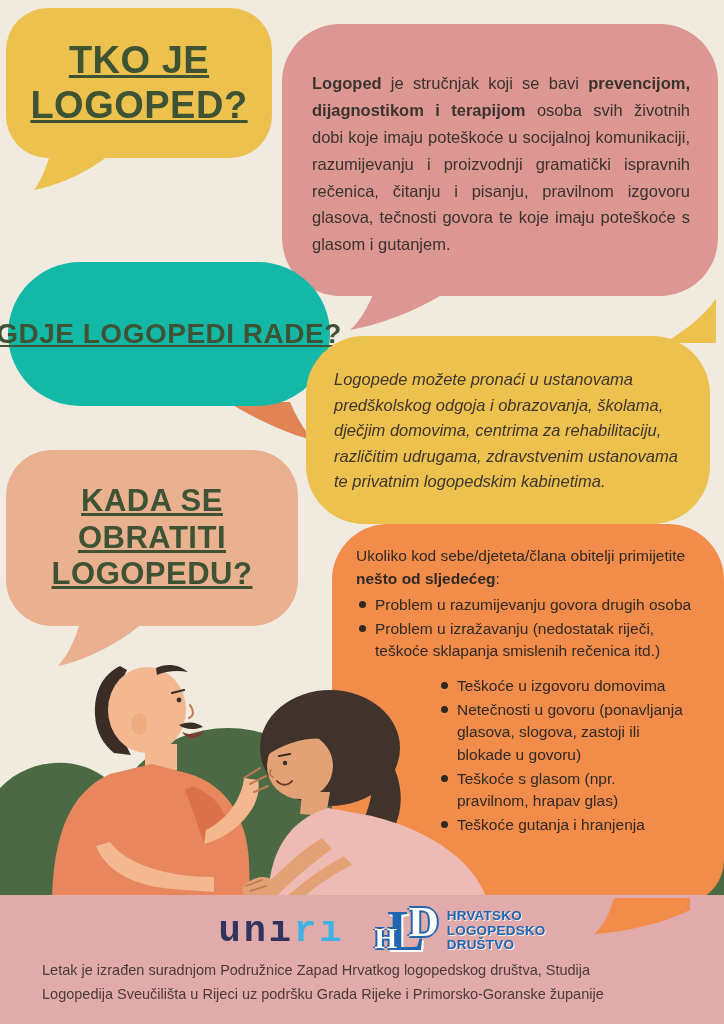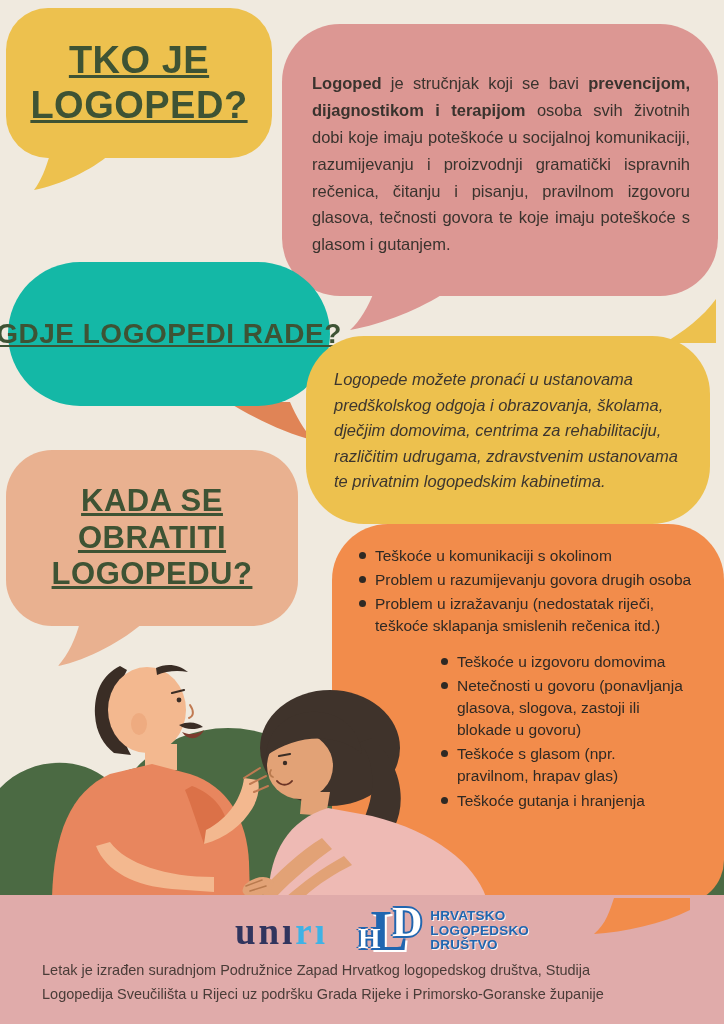--- a/index.html
+++ b/index.html
@@ -59,21 +59,21 @@
 
   
   .illu-back  { position:absolute; left:0; top:628px; z-index:1; }
   .illu-front { position:absolute; left:0; top:680px; z-index:3; }
 
   
   .footer { position:absolute; left:0; top:895px; width:724px; height:129px;
             background:#e0abaa; z-index:4; }
   .logos { position:absolute; left:0; top:10px; width:100%; height:52px;
            display:flex; align-items:center; justify-content:center; gap:30px; }
-  .uniri { font-family:Liberation Serif, serif; font-size:37px; font-weight:600;
+  .uniri { font-family:Liberation Mono, monospace; font-size:37px; font-weight:600;
            letter-spacing:3px; line-height:1;margin-left:40px; }
   .uniri .u-dark  { color:#31355e; }
   .uniri .u-light { color:#3fb2e5; }
   .hld { display:flex; align-items:center; gap:8px; }
   .hld-letters { display:flex; align-items:center; font-weight:bold;
                  font-family:"Liberation Serif", serif; line-height:1; }
   .hld-h { font-size:29px; color:#ffffff; position:relative; top:7px; z-index:3;
            text-shadow:-2px 0 #2066b0, 2px 0 #2066b0, 0 -2px #2066b0, 0 2px #2066b0; }
   .hld-l { font-size:56px; color:#2066b0; margin-left:-10px; z-index:2; position:relative;
            text-shadow:2px 2px 0 #ffffff; }
@@ -148,22 +148,22 @@
       <rect x="145" y="116" width="32" height="26" fill="#f3b88f"></rect>
       <path d="M52,269 C54,206 70,164 110,146 L152,136 L190,146 C228,158 247,192 249,234 L250,269 Z" fill="#e8865e"></path>
       <path d="M96,218 C106,244 136,258 172,261 L214,264 L214,249 C166,249 126,236 110,214 Z" fill="#f3b88f"></path>
       <path d="M192,158 C214,166 228,184 228,204 L204,216 C197,196 191,176 185,162 Z" fill="#db7148"></path>
       <path d="M204,216 C226,210 242,197 252,181 C258,171 260,160 258,152 L244,150 C242,168 230,190 206,202 Z" fill="#f3b88f"></path>
       <path d="M244,150 L260,140 M250,156 L266,148 M254,164 L268,158" stroke="#c07a52" stroke-width="2" fill="none" stroke-linecap="round"></path>
     </g>
   </svg>
 
   <div class="bubble a3">
+    <div class="intro"><span>Ukoliko kod sebe/djeteta/člana obitelji primijetite </span><span class="b">nešto od sljedećeg</span><span>:</span></div>
     <ul class="group1">
-        <li>Teškoće u komunikaciji s okolinom</li>
         <li>Problem u razumijevanju govora drugih osoba</li>
         <li>Problem u izražavanju (nedostatak riječi, teškoće sklapanja smislenih rečenica itd.)</li>
       </ul>
     <ul class="group2">
         <li>Teškoće u izgovoru domovima</li>
         <li>Netečnosti u govoru (ponavljanja glasova, slogova, zastoji ili blokade u govoru)</li>
         <li>Teškoće s glasom (npr. pravilnom, hrapav glas)</li>
         <li>Teškoće gutanja i hranjenja</li>
       </ul>
   </div>

